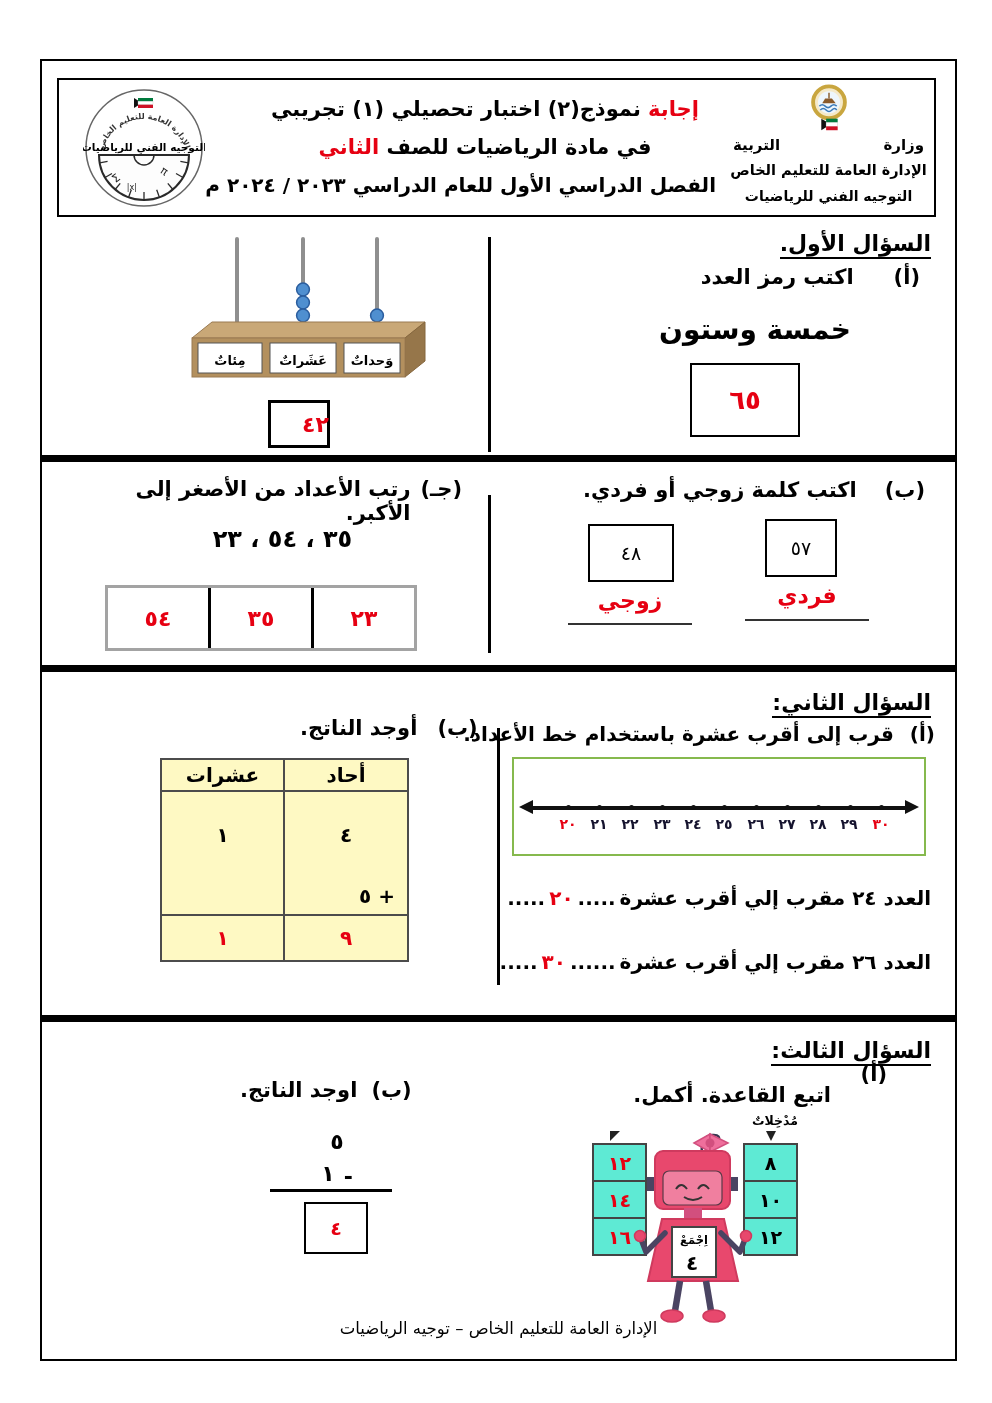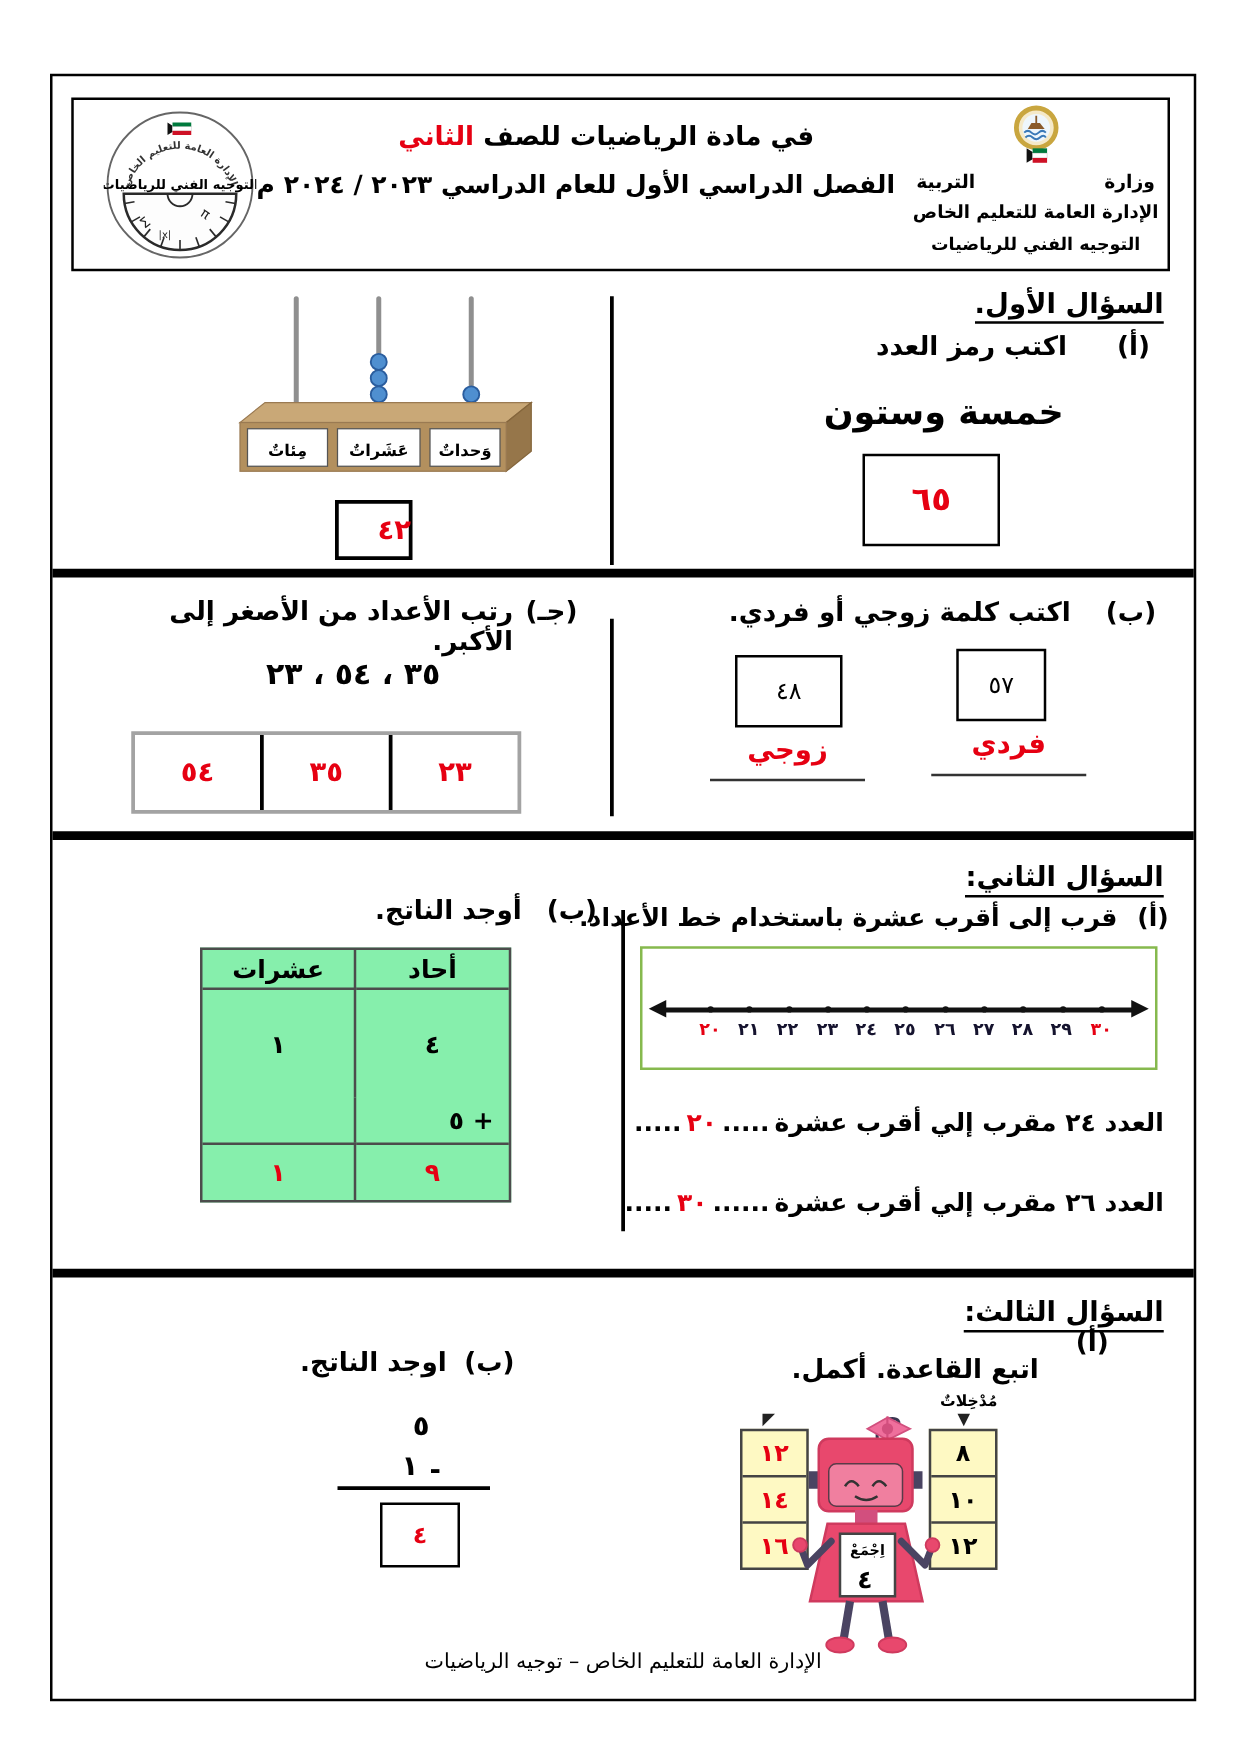--- a/index.html
+++ b/index.html
@@ -28,33 +28,33 @@
   .nl-line{position:absolute;left:16px;right:16px;top:47px;height:3.5px;background:#111;}
   .nl-dot{position:absolute;width:5px;height:5px;border-radius:50%;background:#111;top:46px;}
   .nl-arrow-l{position:absolute;left:5px;top:41px;width:0;height:0;
      border-right:14px solid #111;border-top:7.5px solid transparent;border-bottom:7.5px solid transparent;}
   .nl-arrow-r{position:absolute;right:5px;top:41px;width:0;height:0;
      border-left:14px solid #111;border-top:7.5px solid transparent;border-bottom:7.5px solid transparent;}
   .nl-lab{position:absolute;top:57px;width:30px;text-align:center;font-size:14px;font-weight:bold;color:#15132e;direction:ltr;}
   .nl-end{color:var(--red);}
   
   .ptable{position:absolute;display:grid;grid-template-columns:123px 122px;grid-template-rows:32px 86px 36px 46px;
-          border:2px solid #4c4c4c;box-sizing:content-box;direction:ltr;background:#86efac;}
+          border:2px solid #4c4c4c;box-sizing:content-box;direction:ltr;background:#fef9c3;}
   .ptable>div{display:flex;align-items:center;justify-content:center;font-weight:bold;font-size:20px;}
   .pt-divr{border-right:2px solid #4c4c4c;}
   .pt-hb{border-bottom:2px solid #4c4c4c;}
   .pt-rt{border-top:2px solid #4c4c4c;}
   .pt-add{justify-content:flex-end !important;padding-right:12px;direction:ltr;gap:7px;}
   
   .c-row{position:absolute;display:flex;direction:ltr;border:3px solid #a3a3a3;background:#fff;}
   .c-cell{width:100px;height:60px;display:flex;align-items:center;justify-content:center;
           color:var(--red);font-weight:bold;font-size:22px;}
   .c-cell + .c-cell{border-left:3px solid #000;}
   
-  .card{position:absolute;width:55px;border:2px solid #444;background:#fef9c3;box-sizing:border-box;z-index:2;}
+  .card{position:absolute;width:55px;border:2px solid #444;background:#5eead4;box-sizing:border-box;z-index:2;}
   .card .cell{height:35px;display:flex;align-items:center;justify-content:center;
               font-weight:bold;font-size:19px;border-bottom:2px solid #444;direction:ltr;}
   .card .cell:last-child{border-bottom:none;}
   .card-label{position:absolute;font-size:12.5px;font-weight:bold;text-align:center;white-space:nowrap;z-index:2;}
   .arr-dl{position:absolute;width:0;height:0;border-top:10px solid #222;border-right:10px solid transparent;z-index:2;}
   .arr-dn{position:absolute;width:0;height:0;border-top:10px solid #222;border-left:5px solid transparent;border-right:5px solid transparent;z-index:2;}
   .subrow{display:flex;direction:ltr;justify-content:center;align-items:center;gap:9px;font-size:22px;font-weight:bold;}
   .opdash{transform:translateY(3px);}
   .footer{position:absolute;left:0;right:0;text-align:center;font-size:16.5px;}
 </style>
@@ -83,20 +83,23 @@
       </svg>
       <div class="abs" style="left:8px;right:8px;top:52px;display:flex;justify-content:space-between;font-size:15px;font-weight:bold;">
         <span>وزارة</span>
         <span>التربية</span>
       </div>
       <div class="abs center" style="left:0;right:0;top:78px;font-size:14.5px;font-weight:bold;">الإدارة العامة للتعليم الخاص</div>
       <div class="abs center" style="left:0;right:0;top:104px;font-size:14px;font-weight:bold;">التوجيه الفني للرياضيات</div>
     </div>
 
     <div class="abs center" style="left:195px;right:218px;top:10px;">
+      <div class="ht-line" style="font-size:21px;font-weight:bold;">
+        <span class="red">إجابة</span><span> نموذج(٢) اختبار تحصيلي (١) تجريبي</span>
+      </div>
       <div class="ht-line" style="font-size:21px;font-weight:bold;">
         <span>في مادة الرياضيات للصف </span><span class="red">الثاني</span>
       </div>
       <div class="ht-line" style="font-size:20px;font-weight:bold;">الفصل الدراسي الأول للعام الدراسي ٢٠٢٣ / ٢٠٢٤ م</div>
     </div>
 
     <svg class="abs" style="left:24px;top:7px;" width="122" height="122" viewBox="0 0 122 122">
       <circle cx="61" cy="61" r="58" fill="#fff" stroke="#666" stroke-width="1.5"></circle>
       <g transform="translate(51,11)">
         <polygon points="0,0 4,2.5 4,7.5 0,10" fill="#111"></polygon>

